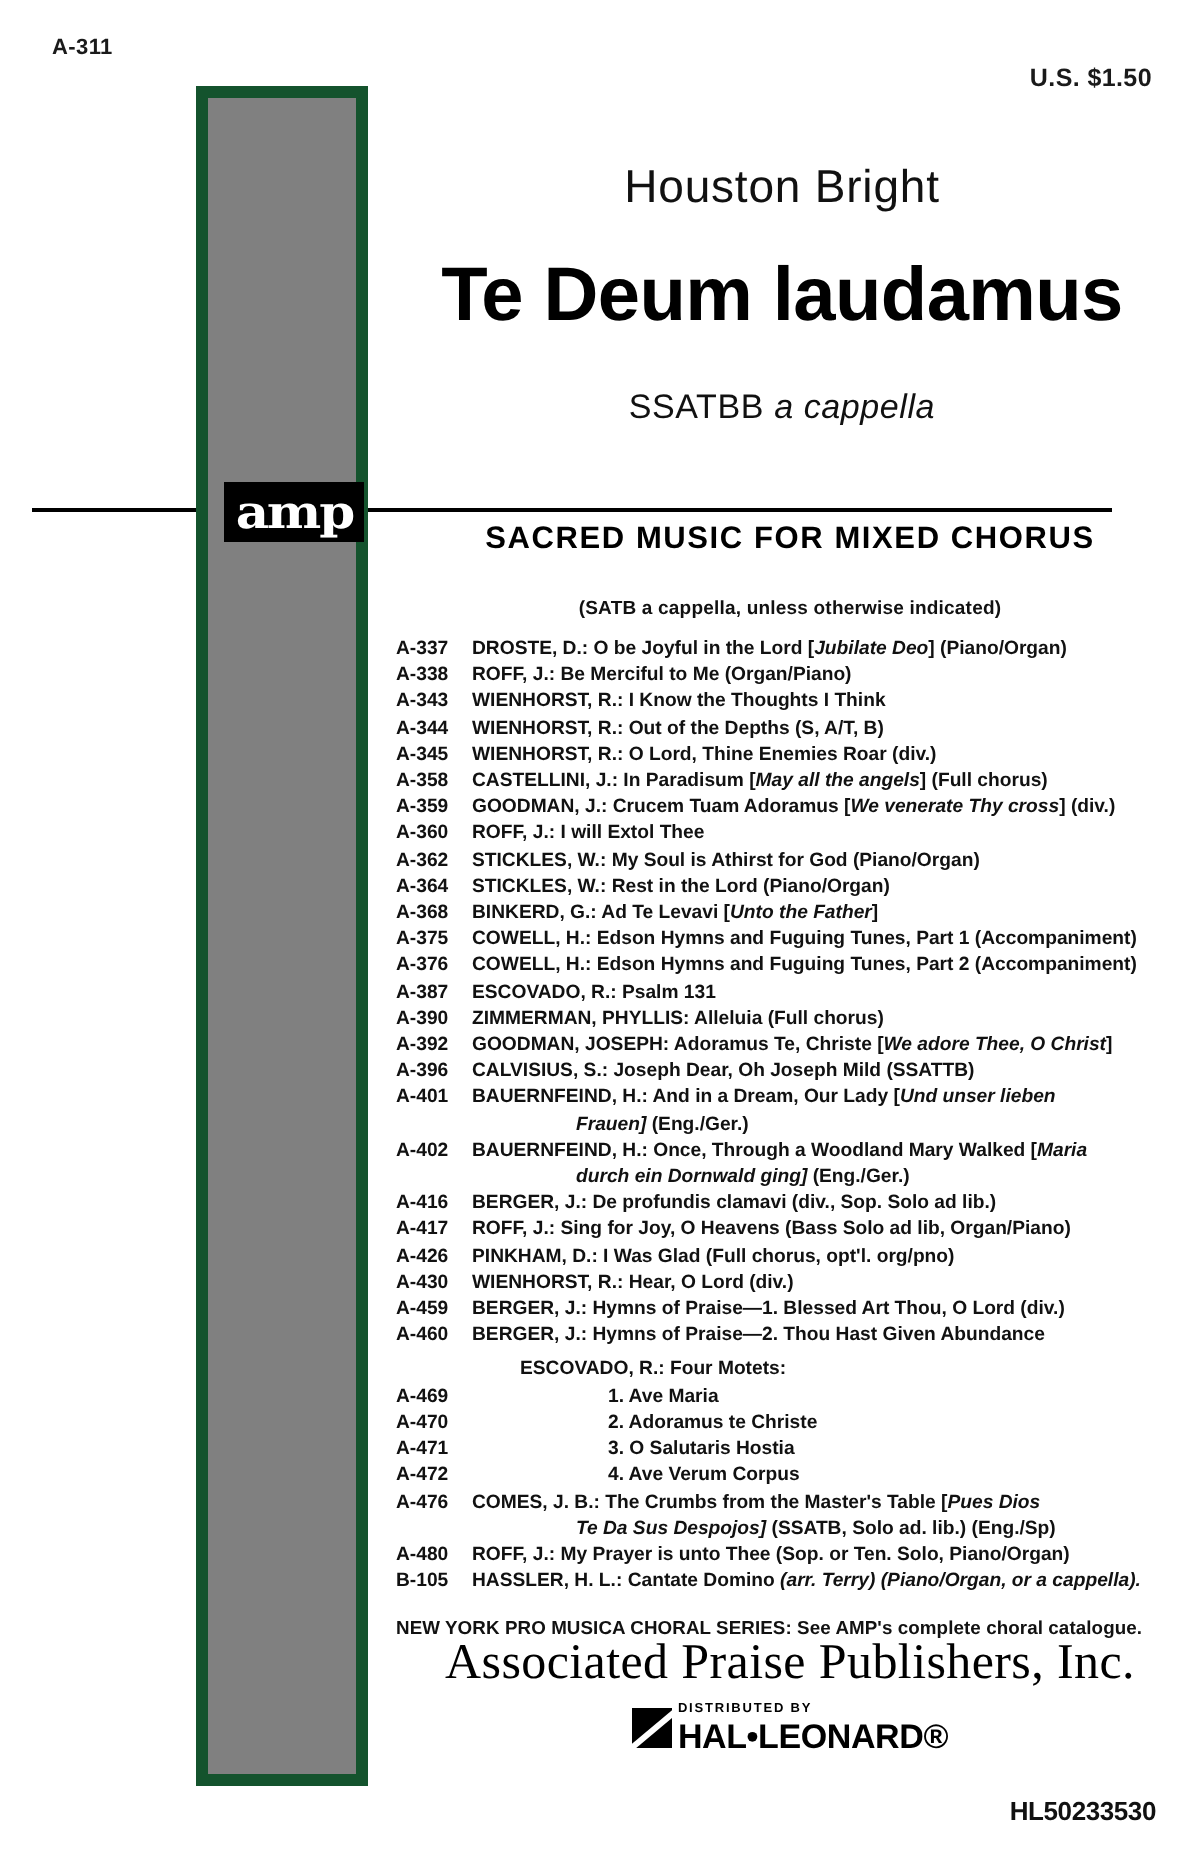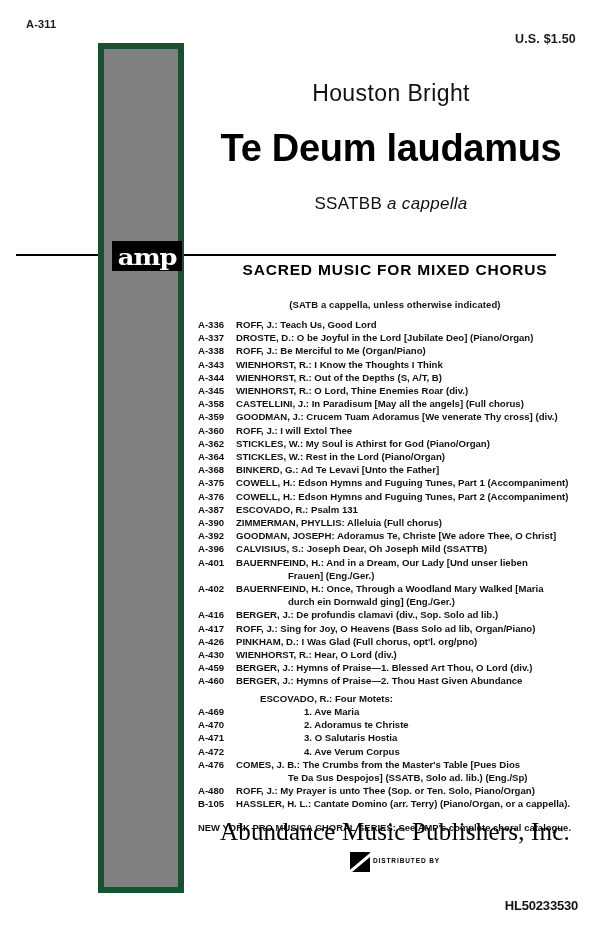--- a/index.html
+++ b/index.html
@@ -145,21 +145,21 @@
     line-height: 13.2px;
     color: #111111;
   }
   .cat-id {
     flex: 0 0 38px;
     white-space: nowrap;
   }
   .cat-text {
     flex: 1 1 auto;
   }
-  .cat-text .ital { }
+  .cat-text .ital { font-style: italic; }
   .catalog-row.indent-sub .cat-text {
     padding-left: 68px;
   }
   .catalog-row.group-header {
     padding-top: 4px;
   }
   .catalog-row.group-header .cat-text {
     padding-left: 24px;
   }
   .cont-line {
@@ -267,24 +267,20 @@
     <span>SSATBB</span>
     <span class="ital">a cappella</span>
   </div>
 </div>
 
 <div id="catalog-section">
   <div id="catalog-heading">SACRED MUSIC FOR MIXED CHORUS</div>
   <div id="catalog-subheading">(SATB a cappella, unless otherwise indicated)</div>
   <div id="catalog-list">
       <div class="catalog-row">
-        <span class="cat-id">A-336</span>
-        <span class="cat-text">ROFF, J.: Teach Us, Good Lord</span>
-      </div>
-      <div class="catalog-row">
         <span class="cat-id">A-337</span>
         <span class="cat-text">DROSTE, D.: O be Joyful in the Lord [<span class="ital">Jubilate Deo</span>] (Piano/Organ)</span>
       </div>
       <div class="catalog-row">
         <span class="cat-id">A-338</span>
         <span class="cat-text">ROFF, J.: Be Merciful to Me (Organ/Piano)</span>
       </div>
       <div class="catalog-row">
         <span class="cat-id">A-343</span>
         <span class="cat-text">WIENHORST, R.: I Know the Thoughts I Think</span>
@@ -419,21 +415,22 @@
       </div>
       <div class="catalog-row">
         <span class="cat-id">B-105</span>
         <span class="cat-text">HASSLER, H. L.: Cantate Domino <span class="ital">(arr. Terry) (Piano/Organ, or a cappella).</span></span>
       </div>
     </div>
   <div id="series-note">NEW YORK PRO MUSICA CHORAL SERIES: See AMP's complete choral catalogue.</div>
 </div>
 
 <div id="publisher-block">
-  <div id="publisher-name">Abundance Music Publishers, Inc.</div>
+  <div id="publisher-name">Associated Praise Publishers, Inc.</div>
   <div id="distributor-block">
     <div id="hal-leonard-mark"></div>
     <div id="distributor-textwrap">
       <span id="distributed-by">DISTRIBUTED BY</span>
+      <span id="hal-leonard-name">HAL•LEONARD®</span>
     </div>
   </div>
 </div>
 <div id="hl-number">HL50233530</div>
 
 </body></html>

